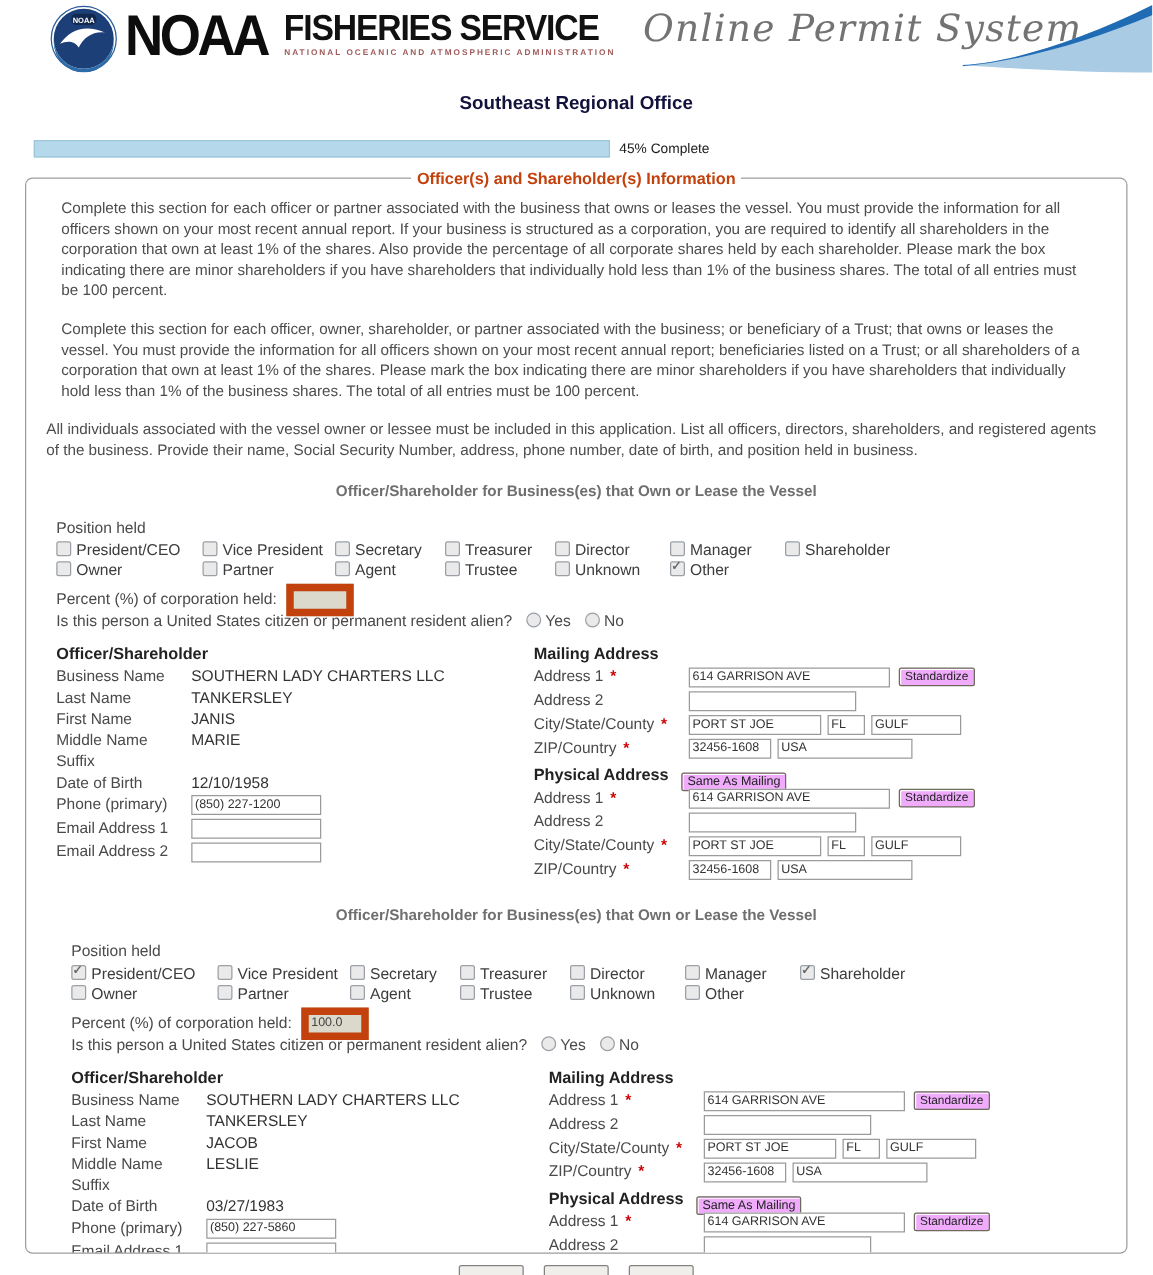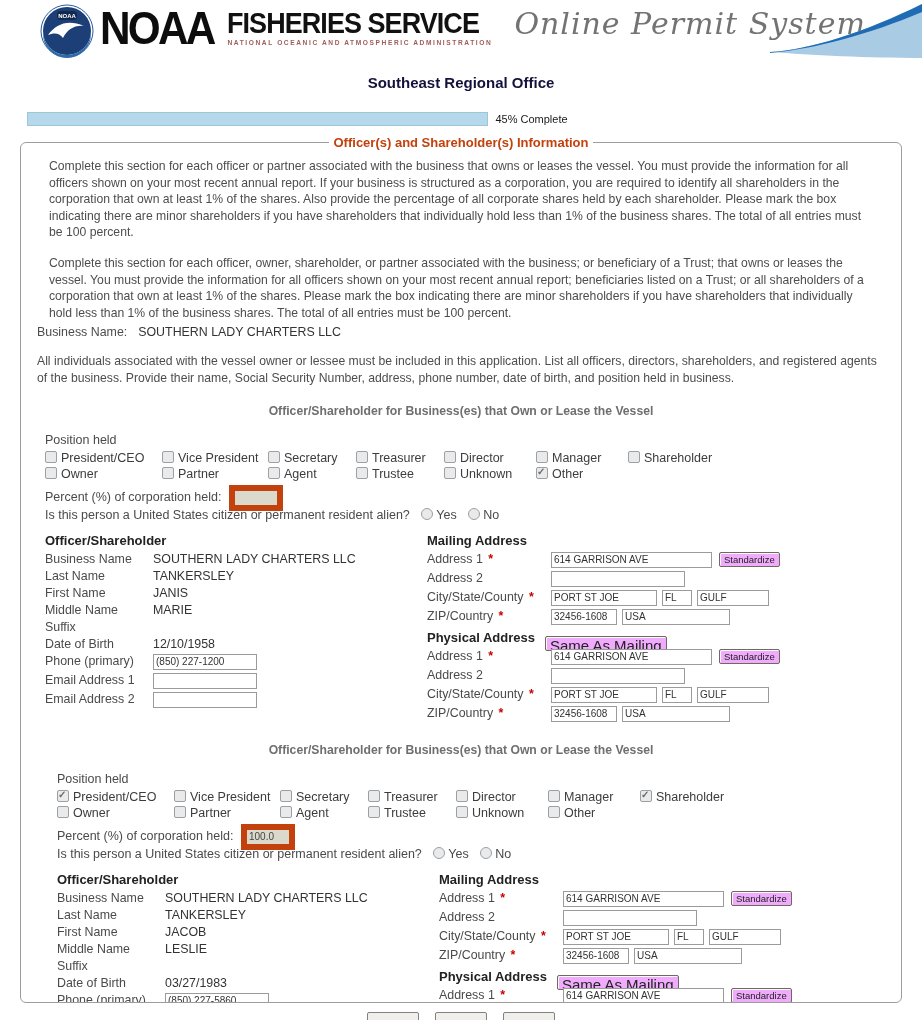--- a/index.html
+++ b/index.html
@@ -125,21 +125,21 @@
   .txt.w-country { width: 102px; margin-left: 5px; }
   .mini-btn {
     font-size: 9.5px; color: #222; background: #f0abfc;
     border: 1px solid #6e6a5e; border-radius: 2px;
     padding: 0px 4px; height: 15px; margin-left: 7px;
     box-shadow: inset 1px 1px 0 #fbfaf6;
     font-family: "Liberation Sans", sans-serif; cursor: pointer;
   }
   .phys-head { display: flex; align-items: center; height: 18px; margin: 1px 0 2px 0; }
   .phys-head .col-title { margin-bottom: 0; height: auto; }
-  .phys-head .mini-btn { margin-left: 10px; font-size: 15px; margin-top: 12px; }
+  .phys-head .mini-btn { margin-left: 10px; font-size: 10px; margin-top: 12px; }
   .section-block { margin-bottom: 18px; }
   
   .bottom-bar { text-align: center; margin-top: 9px; }
   .bottom-btn {
     width: 52px; height: 20px; margin: 0 6px;
     background: #f0efeb; border: 1px solid #828282; border-radius: 2px;
     cursor: pointer;
   }
 </style>
 </head>
@@ -176,23 +176,20 @@
 <div class="progress-row">
   <span class="progress-fill"></span>
   <span class="progress-text">45% Complete</span>
 </div>
 
 <fieldset class="main">
   <legend class="main-legend">Officer(s) and Shareholder(s) Information</legend>
 
   <div class="para">Complete this section for each officer or partner associated with the business that owns or leases the vessel. You must provide the information for all officers shown on your most recent annual report. If your business is structured as a corporation, you are required to identify all shareholders in the corporation that own at least 1% of the shares. Also provide the percentage of all corporate shares held by each shareholder. Please mark the box indicating there are minor shareholders if you have shareholders that individually hold less than 1% of the business shares. The total of all entries must be 100 percent.</div>
   <div class="para p2">Complete this section for each officer, owner, shareholder, or partner associated with the business; or beneficiary of a Trust; that owns or leases the vessel. You must provide the information for all officers shown on your most recent annual report; beneficiaries listed on a Trust; or all shareholders of a corporation that own at least 1% of the shares. Please mark the box indicating there are minor shareholders if you have shareholders that individually hold less than 1% of the business shares. The total of all entries must be 100 percent.</div>
-  <div class="inline-line">
-    <span>Business Name:</span><span class="val">SOUTHERN LADY CHARTERS LLC</span>
-  </div>
   <div class="para p3">All individuals associated with the vessel owner or lessee must be included in this application. List all officers, directors, shareholders, and registered agents of the business. Provide their name, Social Security Number, address, phone number, date of birth, and position held in business.</div>
 
   <div class="section-block">
     <div class="sec-header">Officer/Shareholder for Business(es) that Own or Lease the Vessel</div>
     <div class="sec-body">
       <div class="pos-title">Position held</div>
       <div class="pos-grid">
           <div class="pos-row"><span class="pos-cell c0"><span class="cb"></span><span class="pos-label">President/CEO</span></span><span class="pos-cell c1"><span class="cb"></span><span class="pos-label">Vice President</span></span><span class="pos-cell c2"><span class="cb"></span><span class="pos-label">Secretary</span></span><span class="pos-cell c3"><span class="cb"></span><span class="pos-label">Treasurer</span></span><span class="pos-cell c4"><span class="cb"></span><span class="pos-label">Director</span></span><span class="pos-cell c5"><span class="cb"></span><span class="pos-label">Manager</span></span><span class="pos-cell c6"><span class="cb"></span><span class="pos-label">Shareholder</span></span></div>
           <div class="pos-row"><span class="pos-cell c0"><span class="cb"></span><span class="pos-label">Owner</span></span><span class="pos-cell c1"><span class="cb"></span><span class="pos-label">Partner</span></span><span class="pos-cell c2"><span class="cb"></span><span class="pos-label">Agent</span></span><span class="pos-cell c3"><span class="cb"></span><span class="pos-label">Trustee</span></span><span class="pos-cell c4"><span class="cb"></span><span class="pos-label">Unknown</span></span><span class="pos-cell c5"><span class="cb checked"></span><span class="pos-label">Other</span></span></div>
         </div>

